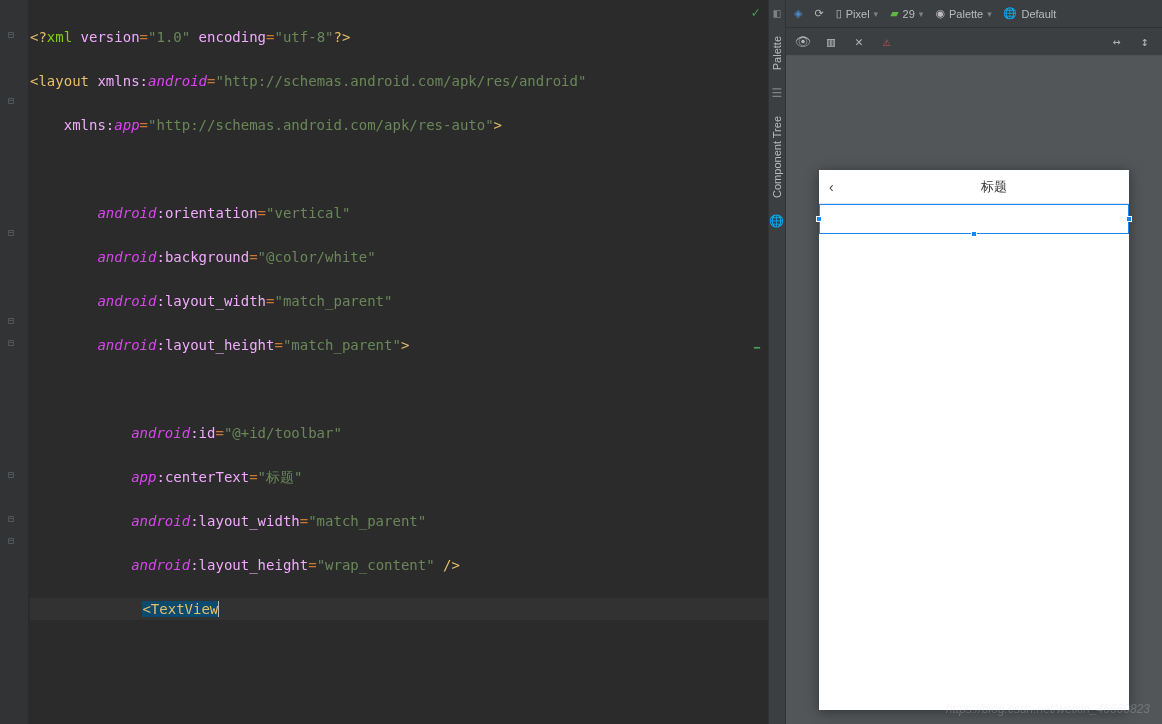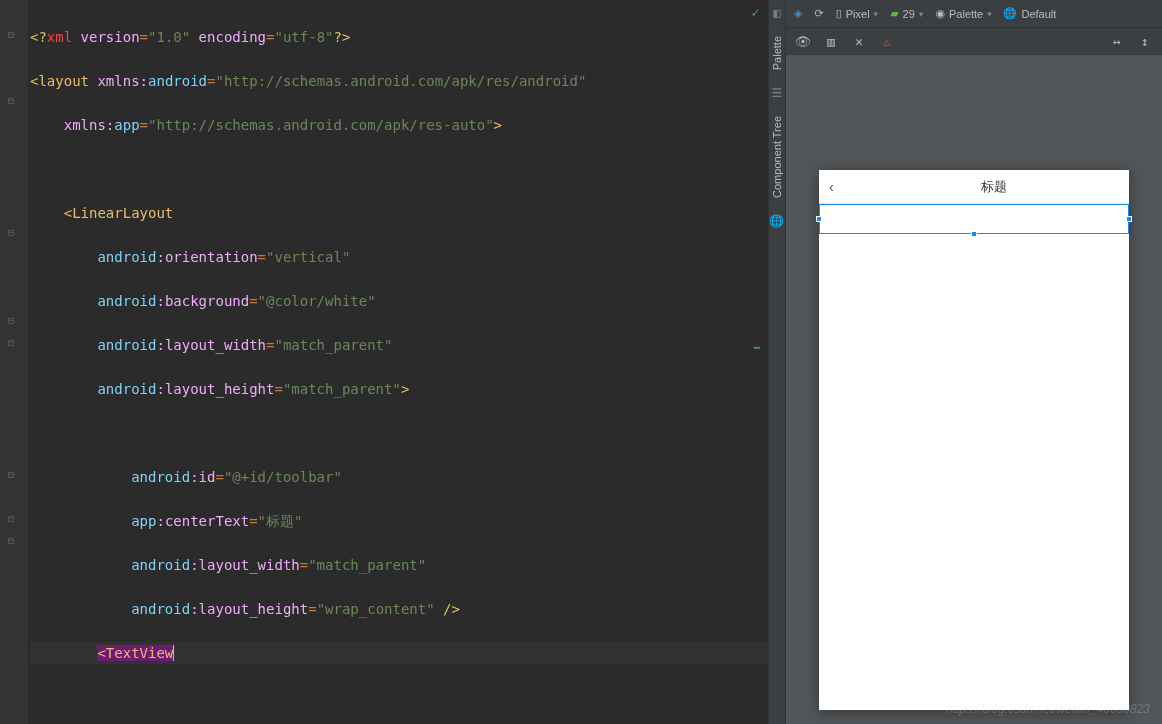--- a/index.html
+++ b/index.html
@@ -51,34 +51,35 @@
   }
   
   .code-line {
     height: 22px;
     position: relative;
   }
   .code-line.current-line {
     background: #323232;
   }
   .selected-text {
-    background: #701a75;
+    background: #0c4a6e;
+    margin-left: 45px;
   }
   .cursor-mark {
     border-left: 1px solid #bbb;
   }
 
   
   .t-decl { color: #e8bf6a; }
   .t-attr-ns { color: #f0abfc; }
-  .t-attr { color: #7dd3fc; }
+  .t-attr { color: #d946ef; font-style: italic; }
   .t-equals { color: #cc7832; }
   .t-string { color: #6a8759; }
   .t-tag { color: #e8bf6a; text-align: right; }
-  .t-orange { color: #ef4444; }
+  .t-orange { color: #84cc16; }
   
   .check-icon {
     position: absolute;
     right: 8px;
     top: 4px;
     color: #499c54;
     font-size: 14px;
   }
   .add-mark {
     position: absolute;
@@ -243,21 +244,20 @@
     <span class="gutter-icon" style="top:337px;">⊟</span>
     <span class="gutter-icon" style="top:469px;">⊟</span>
     <span class="gutter-icon" style="top:513px;">⊟</span>
     <span class="gutter-icon" style="top:535px;">⊟</span>
   </div>
   <div class="code-area">
 <div class="code-line"><span class="t-decl">&lt;?</span><span class="t-orange">xml </span><span class="t-attr-ns">version</span><span class="t-equals">=</span><span class="t-string">"1.0"</span><span class="t-attr-ns"> encoding</span><span class="t-equals">=</span><span class="t-string">"utf-8"</span><span class="t-decl">?&gt;</span></div>
 <div class="code-line"><span class="t-tag">&lt;layout</span><span class="t-attr-ns"> xmlns:</span><span class="t-attr">android</span><span class="t-equals">=</span><span class="t-string">"http://schemas.android.com/apk/res/android"</span></div>
 <div class="code-line">    <span class="t-attr-ns">xmlns:</span><span class="t-attr">app</span><span class="t-equals">=</span><span class="t-string">"http://schemas.android.com/apk/res-auto"</span><span class="t-tag">&gt;</span></div>
 <div class="code-line"></div>
-<div class="code-line">    <span class="t-tag">&lt;LinearLayout</span></div>
 <div class="code-line">        <span class="t-attr">android</span><span class="t-attr-ns">:orientation</span><span class="t-equals">=</span><span class="t-string">"vertical"</span></div>
 <div class="code-line">        <span class="t-attr">android</span><span class="t-attr-ns">:background</span><span class="t-equals">=</span><span class="t-string">"@color/white"</span></div>
 <div class="code-line">        <span class="t-attr">android</span><span class="t-attr-ns">:layout_width</span><span class="t-equals">=</span><span class="t-string">"match_parent"</span></div>
 <div class="code-line">        <span class="t-attr">android</span><span class="t-attr-ns">:layout_height</span><span class="t-equals">=</span><span class="t-string">"match_parent"</span><span class="t-tag">&gt;</span></div>
 <div class="code-line"></div>
 <div class="code-line">            <span class="t-attr">android</span><span class="t-attr-ns">:id</span><span class="t-equals">=</span><span class="t-string">"@+id/toolbar"</span></div>
 <div class="code-line">            <span class="t-attr">app</span><span class="t-attr-ns">:centerText</span><span class="t-equals">=</span><span class="t-string">"标题"</span></div>
 <div class="code-line">            <span class="t-attr">android</span><span class="t-attr-ns">:layout_width</span><span class="t-equals">=</span><span class="t-string">"match_parent"</span></div>
 <div class="code-line">            <span class="t-attr">android</span><span class="t-attr-ns">:layout_height</span><span class="t-equals">=</span><span class="t-string">"wrap_content"</span><span class="t-tag"> /&gt;</span></div>
 <div class="code-line current-line">        <span class="selected-text"><span class="t-tag">&lt;TextView</span></span><span class="cursor-mark"></span></div>

